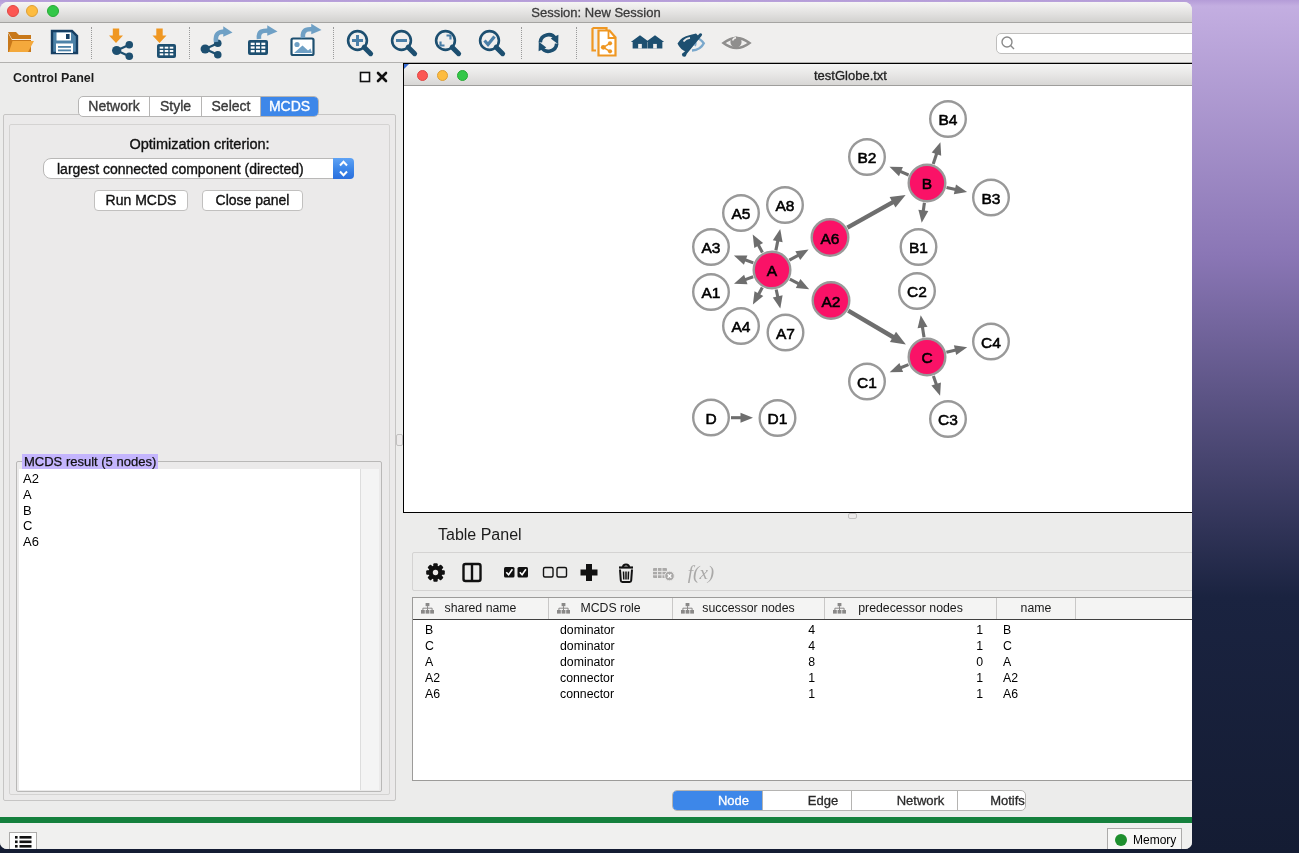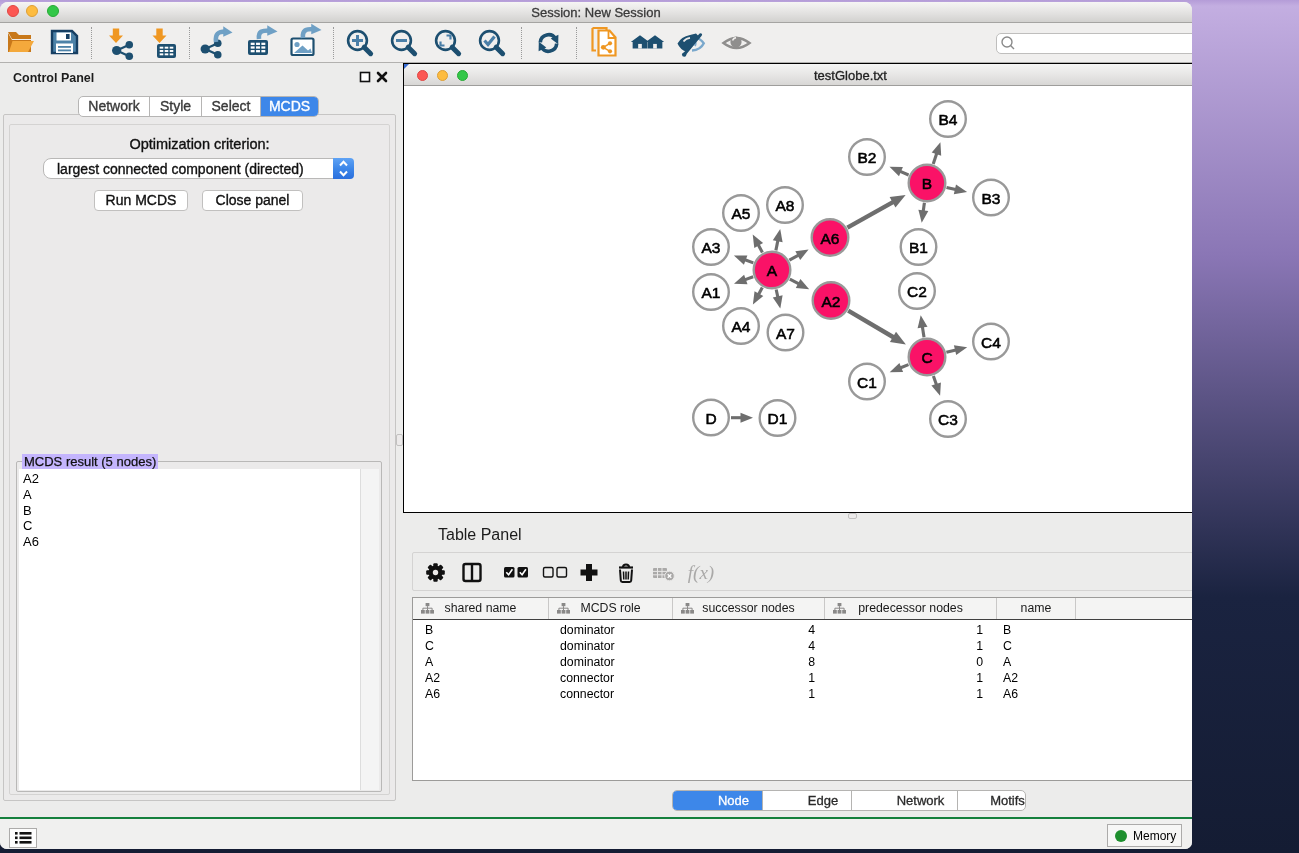--- a/index.html
+++ b/index.html
@@ -82,21 +82,21 @@
 .trow { position:absolute; font-size:12.3px; color:#000; height:16px; line-height:16px; }
 
 #btabs { position:absolute; left:672px; top:727px; height:21px; display:flex;
   border:1px solid #b5b4b2; border-radius:5px; overflow:hidden; background:#ffffff; }
 #btabs div { font-size:13px; color:#2a2a2a; -webkit-text-stroke:0.3px; text-align:center; line-height:19px; height:19px;
   border-right:1px solid #b5b4b2;padding-left:32px; }
 #btabs div:last-child { border-right:none; }
 #btabs .sel { background:#3d87e9; color:#ffffff; }
 
 #status { position:absolute; left:0; top:815px; width:100%; height:32px;
-  background:#f0f0ef; border-top:2px solid #15803d; }
+  background:#f0f0ef; border-top:6px solid #15803d; }
 #lstbtn { position:absolute; left:9px; top:9px; width:28px; height:20px;
   background:#fdfdfd; border:1px solid #acabaa; }
 #membtn { position:absolute; right:10px; top:5px; width:75px; height:23px;
   background:#f7f7f6; border:1px solid #acabaa; font-size:12px; color:#000; }
 #membtn .dot { position:absolute; left:7px; top:5px; width:12px; height:12px;
   border-radius:50%; background:#1e8f2e; }
 #membtn .mtxt { position:absolute; left:25px; top:4px; }
 svg { position:absolute; }
 </style>
 </head>

